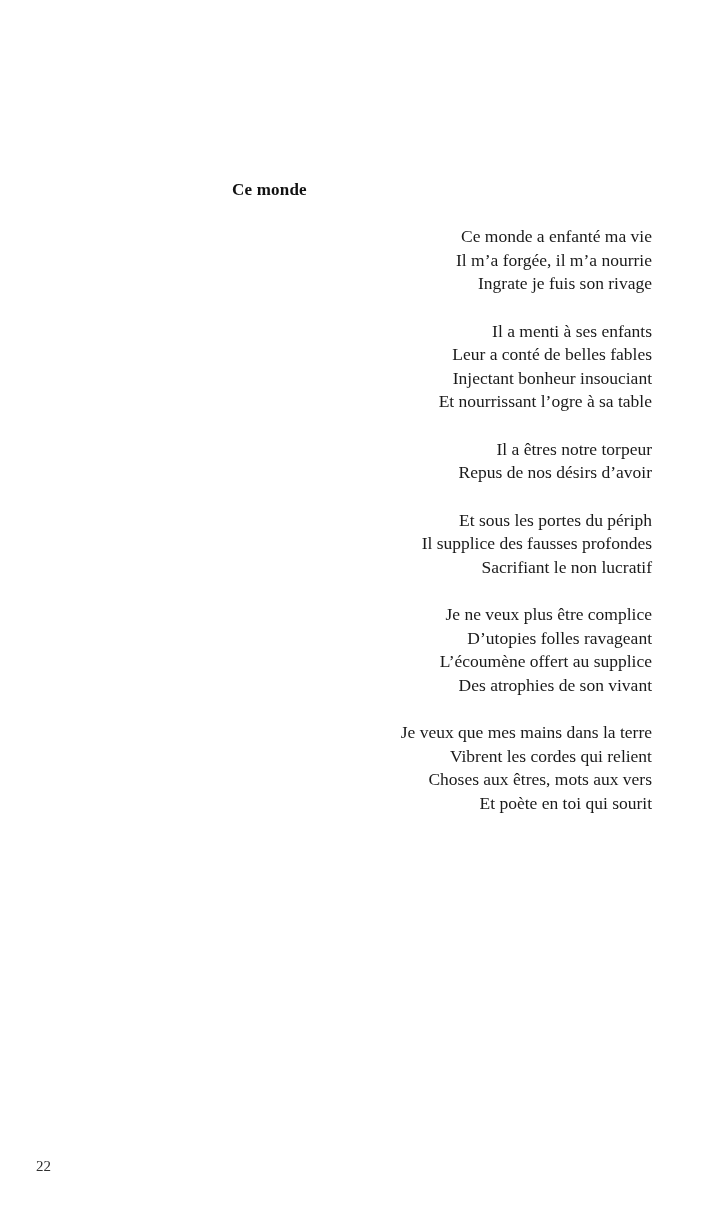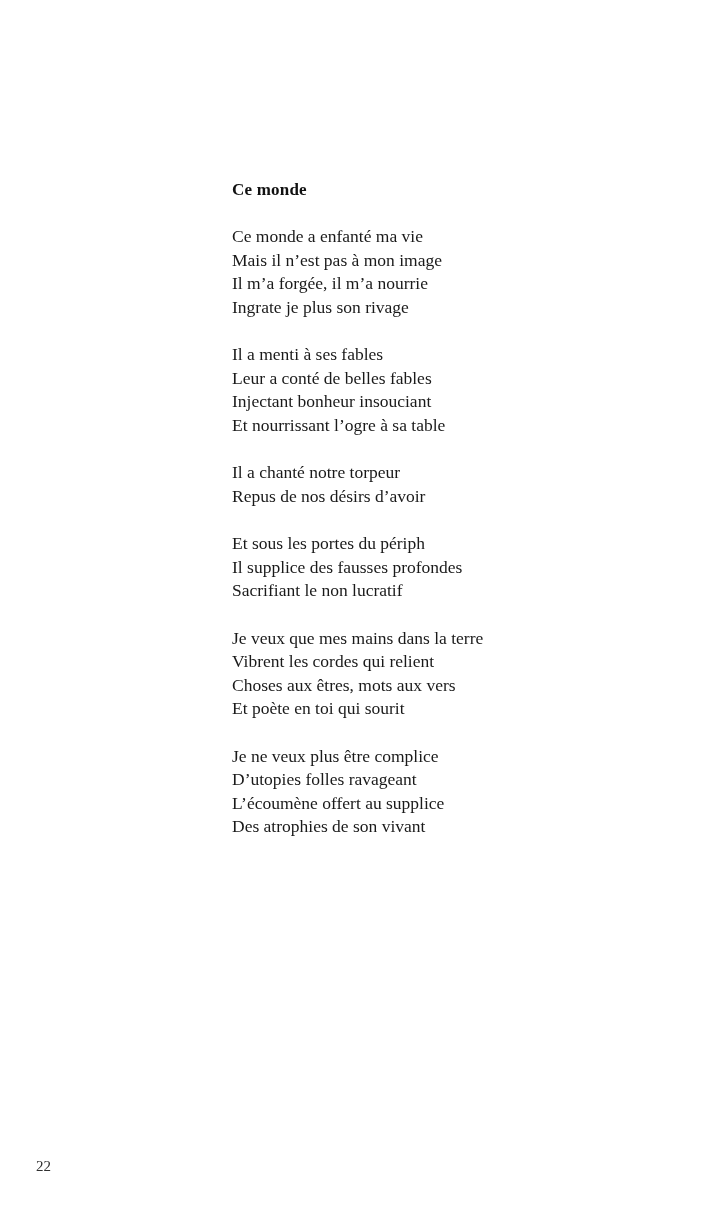--- a/index.html
+++ b/index.html
@@ -41,74 +41,74 @@
   }
   .stanza:last-child {
     margin-bottom: 0;
   }
   .line {
     font-family: "Liberation Serif", serif;
     font-size: 17.5px;
     line-height: 23.5px;
     color: #1a1a1a;
     white-space: pre;
+    text-align: right;
   }
   .folio {
     position: absolute;
     left: 36px;
     bottom: 44px;
     font-family: "Liberation Serif", serif;
     font-size: 15px;
     color: #303030;
   }
 </style>
 </head>
 <body>
 
 <div class="page">
 
   <div class="poem">
     <h1 class="poem-title">Ce monde</h1>
 
     <div class="stanza">
       <div class="line">Ce monde a enfanté ma vie</div>
-      <div class="line">Mais il n’est pas à mon image</div>
       <div class="line">Il m’a forgée, il m’a nourrie</div>
-      <div class="line">Ingrate je plus son rivage</div>
+      <div class="line">Ingrate je fuis son rivage</div>
     </div>
 
     <div class="stanza">
-      <div class="line">Il a menti à ses fables</div>
+      <div class="line">Il a menti à ses enfants</div>
       <div class="line">Leur a conté de belles fables</div>
       <div class="line">Injectant bonheur insouciant</div>
       <div class="line">Et nourrissant l’ogre à sa table</div>
     </div>
 
 
     <div class="stanza">
-      <div class="line">Il a chanté notre torpeur</div>
+      <div class="line">Il a êtres notre torpeur</div>
       <div class="line">Repus de nos désirs d’avoir</div>
     </div>
 
     <div class="stanza">
       <div class="line">Et sous les portes du périph</div>
       <div class="line">Il supplice des fausses profondes</div>
       <div class="line">Sacrifiant le non lucratif</div>
     </div>
 
     <div class="stanza">
+      <div class="line">Je ne veux plus être complice</div>
+      <div class="line">D’utopies folles ravageant</div>
+      <div class="line">L’écoumène offert au supplice</div>
+      <div class="line">Des atrophies de son vivant</div>
+    </div>
+
+    <div class="stanza">
       <div class="line">Je veux que mes mains dans la terre</div>
       <div class="line">Vibrent les cordes qui relient</div>
       <div class="line">Choses aux êtres, mots aux vers</div>
       <div class="line">Et poète en toi qui sourit</div>
-    </div>
-
-    <div class="stanza">
-      <div class="line">Je ne veux plus être complice</div>
-      <div class="line">D’utopies folles ravageant</div>
-      <div class="line">L’écoumène offert au supplice</div>
-      <div class="line">Des atrophies de son vivant</div>
     </div>
   </div>
 
   <div class="folio">22</div>
 
 </div>
 
 </body></html>

